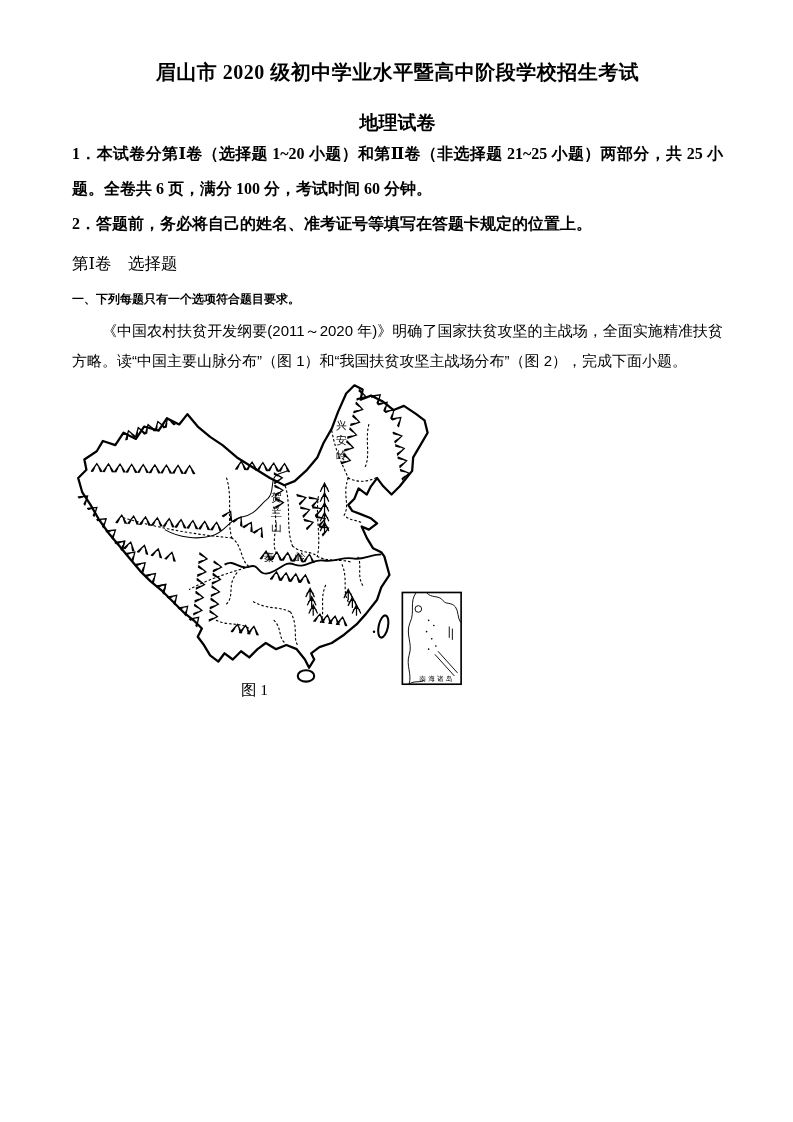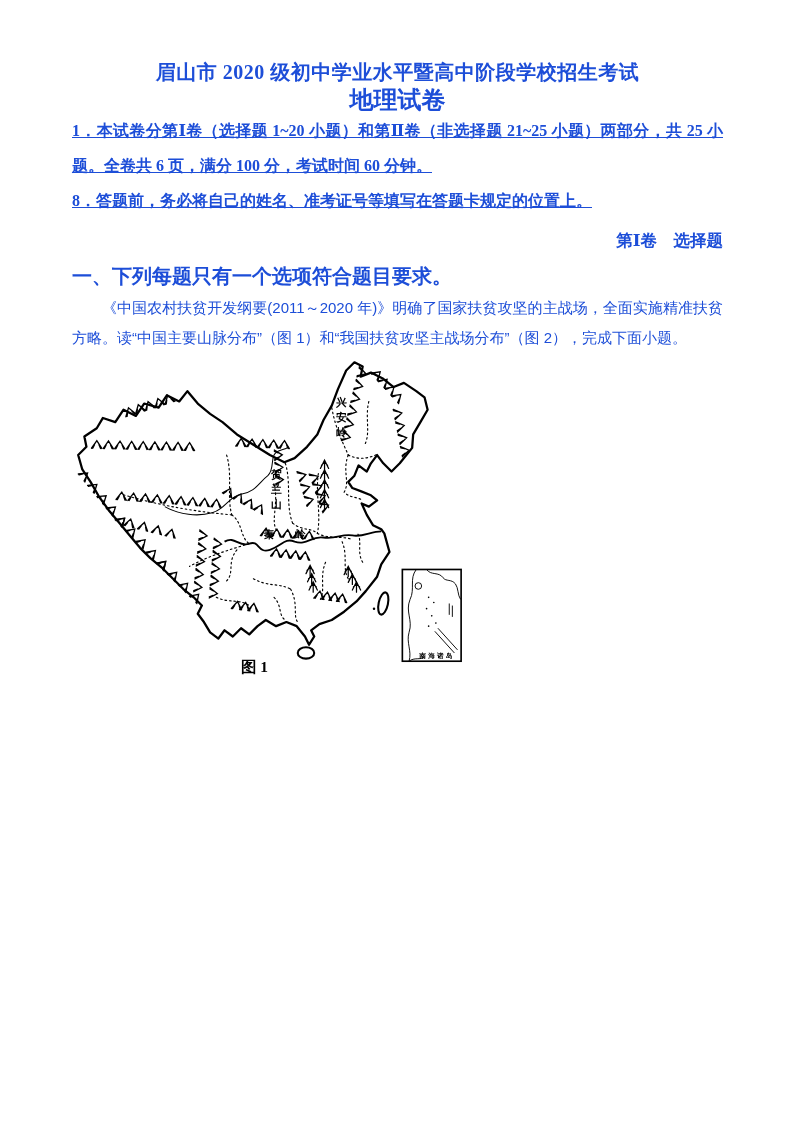--- a/index.html
+++ b/index.html
@@ -1,43 +1,43 @@
 <!DOCTYPE html>
 <html><head>
 <meta charset="utf-8">
 <style>
   html,body{margin:0;padding:0;background:#e8e8e8;}
   .page{
     width:793px;height:1122px;margin:0 auto;background:#ffffff;
     box-sizing:border-box;padding:58px 70px 0 72px;
-    font-family:"Liberation Serif","DejaVu Serif",serif;color:#1d4ed8;
+    font-family:"Liberation Serif","DejaVu Serif",serif;color:#000000;
     overflow:hidden;position:relative;
   }
   .title{font-size:20px;font-weight:bold;text-align:center;line-height:28px;letter-spacing:.5px;}
-  .subtitle{font-size:24px;font-weight:bold;text-align:center;line-height:26px;margin-top:1px;}
+  .subtitle{font-size:19px;font-weight:bold;text-align:center;line-height:26px;margin-top:24px;}
   .notice-heading{font-size:16px;font-weight:bold;line-height:30px;margin-top:12px;}
-  .notice-item{font-size:16px;font-weight:bold;line-height:35px;text-align:justify;text-decoration:underline;}
-  .section-header{font-size:16.5px;font-weight:bold;text-align:right;line-height:37px;margin-top:4px;}
-  .part-heading{font-size:20px;font-weight:bold;line-height:34px;}
+  .notice-item{font-size:16px;font-weight:bold;line-height:35px;text-align:justify;}
+  .section-header{font-size:16.5px;font-weight:normal;text-align:left;line-height:37px;margin-top:4px;}
+  .part-heading{font-size:12px;font-weight:bold;line-height:34px;}
   .intro{font-size:15px;line-height:30px;text-indent:2em;font-family:Liberation Sans, sans-serif;text-align:justify;}
-  .figure-wrap{margin-top:6px;font-weight:bold;}
+  .figure-wrap{margin-top:6px;}
   .figure-wrap svg{display:block;}
   svg text{font-family:"Liberation Serif","DejaVu Serif",serif;fill:#000;}
   .map-label{font-size:10.5px;}
   .inset-label{font-size:6.5px;}
   .fig-caption{font-size:15px;}
 </style>
 </head>
 <body>
 
 <div class="page">
   <div class="title">眉山市 2020 级初中学业水平暨高中阶段学校招生考试</div>
   <div class="subtitle">地理试卷</div>
   <div class="notice-item">1．本试卷分第Ⅰ卷（选择题 1~20 小题）和第Ⅱ卷（非选择题 21~25 小题）两部分，共 25 小题。全卷共 6 页，满分 100 分，考试时间 60 分钟。</div>
-  <div class="notice-item">8．答题前，务必将自己的姓名、准考证号等填写在答题卡规定的位置上。</div>
+  <div class="notice-item">2．答题前，务必将自己的姓名、准考证号等填写在答题卡规定的位置上。</div>
   <div class="section-header">第Ⅰ卷　选择题</div>
   <div class="part-heading">一、下列每题只有一个选项符合题目要求。</div>
   <div class="intro">《中国农村扶贫开发纲要(2011～2020 年)》明确了国家扶贫攻坚的主战场，全面实施精准扶贫方略。读“中国主要山脉分布”（图 1）和“我国扶贫攻坚主战场分布”（图 2），完成下面小题。</div>
 
   <div class="figure-wrap">
     <svg width="402" height="322" viewBox="0 0 390 310" xmlns="http://www.w3.org/2000/svg">
       <defs>
         <path id="mtn" d="M-5,3.5 L0,-4 L5,3.5 M-2.2,0 L-3.8,3.5 M2.2,0 L3.8,3.5" fill="none" stroke="#000" stroke-width="1.3" stroke-linecap="round"></path>
         <path id="pine" d="M-4,3 L0,-5 L4,3 M-3,0 L0,-3.2 L3,0 M0,-5 L0,5" fill="none" stroke="#000" stroke-width="1.2" stroke-linecap="round"></path>
       </defs>

